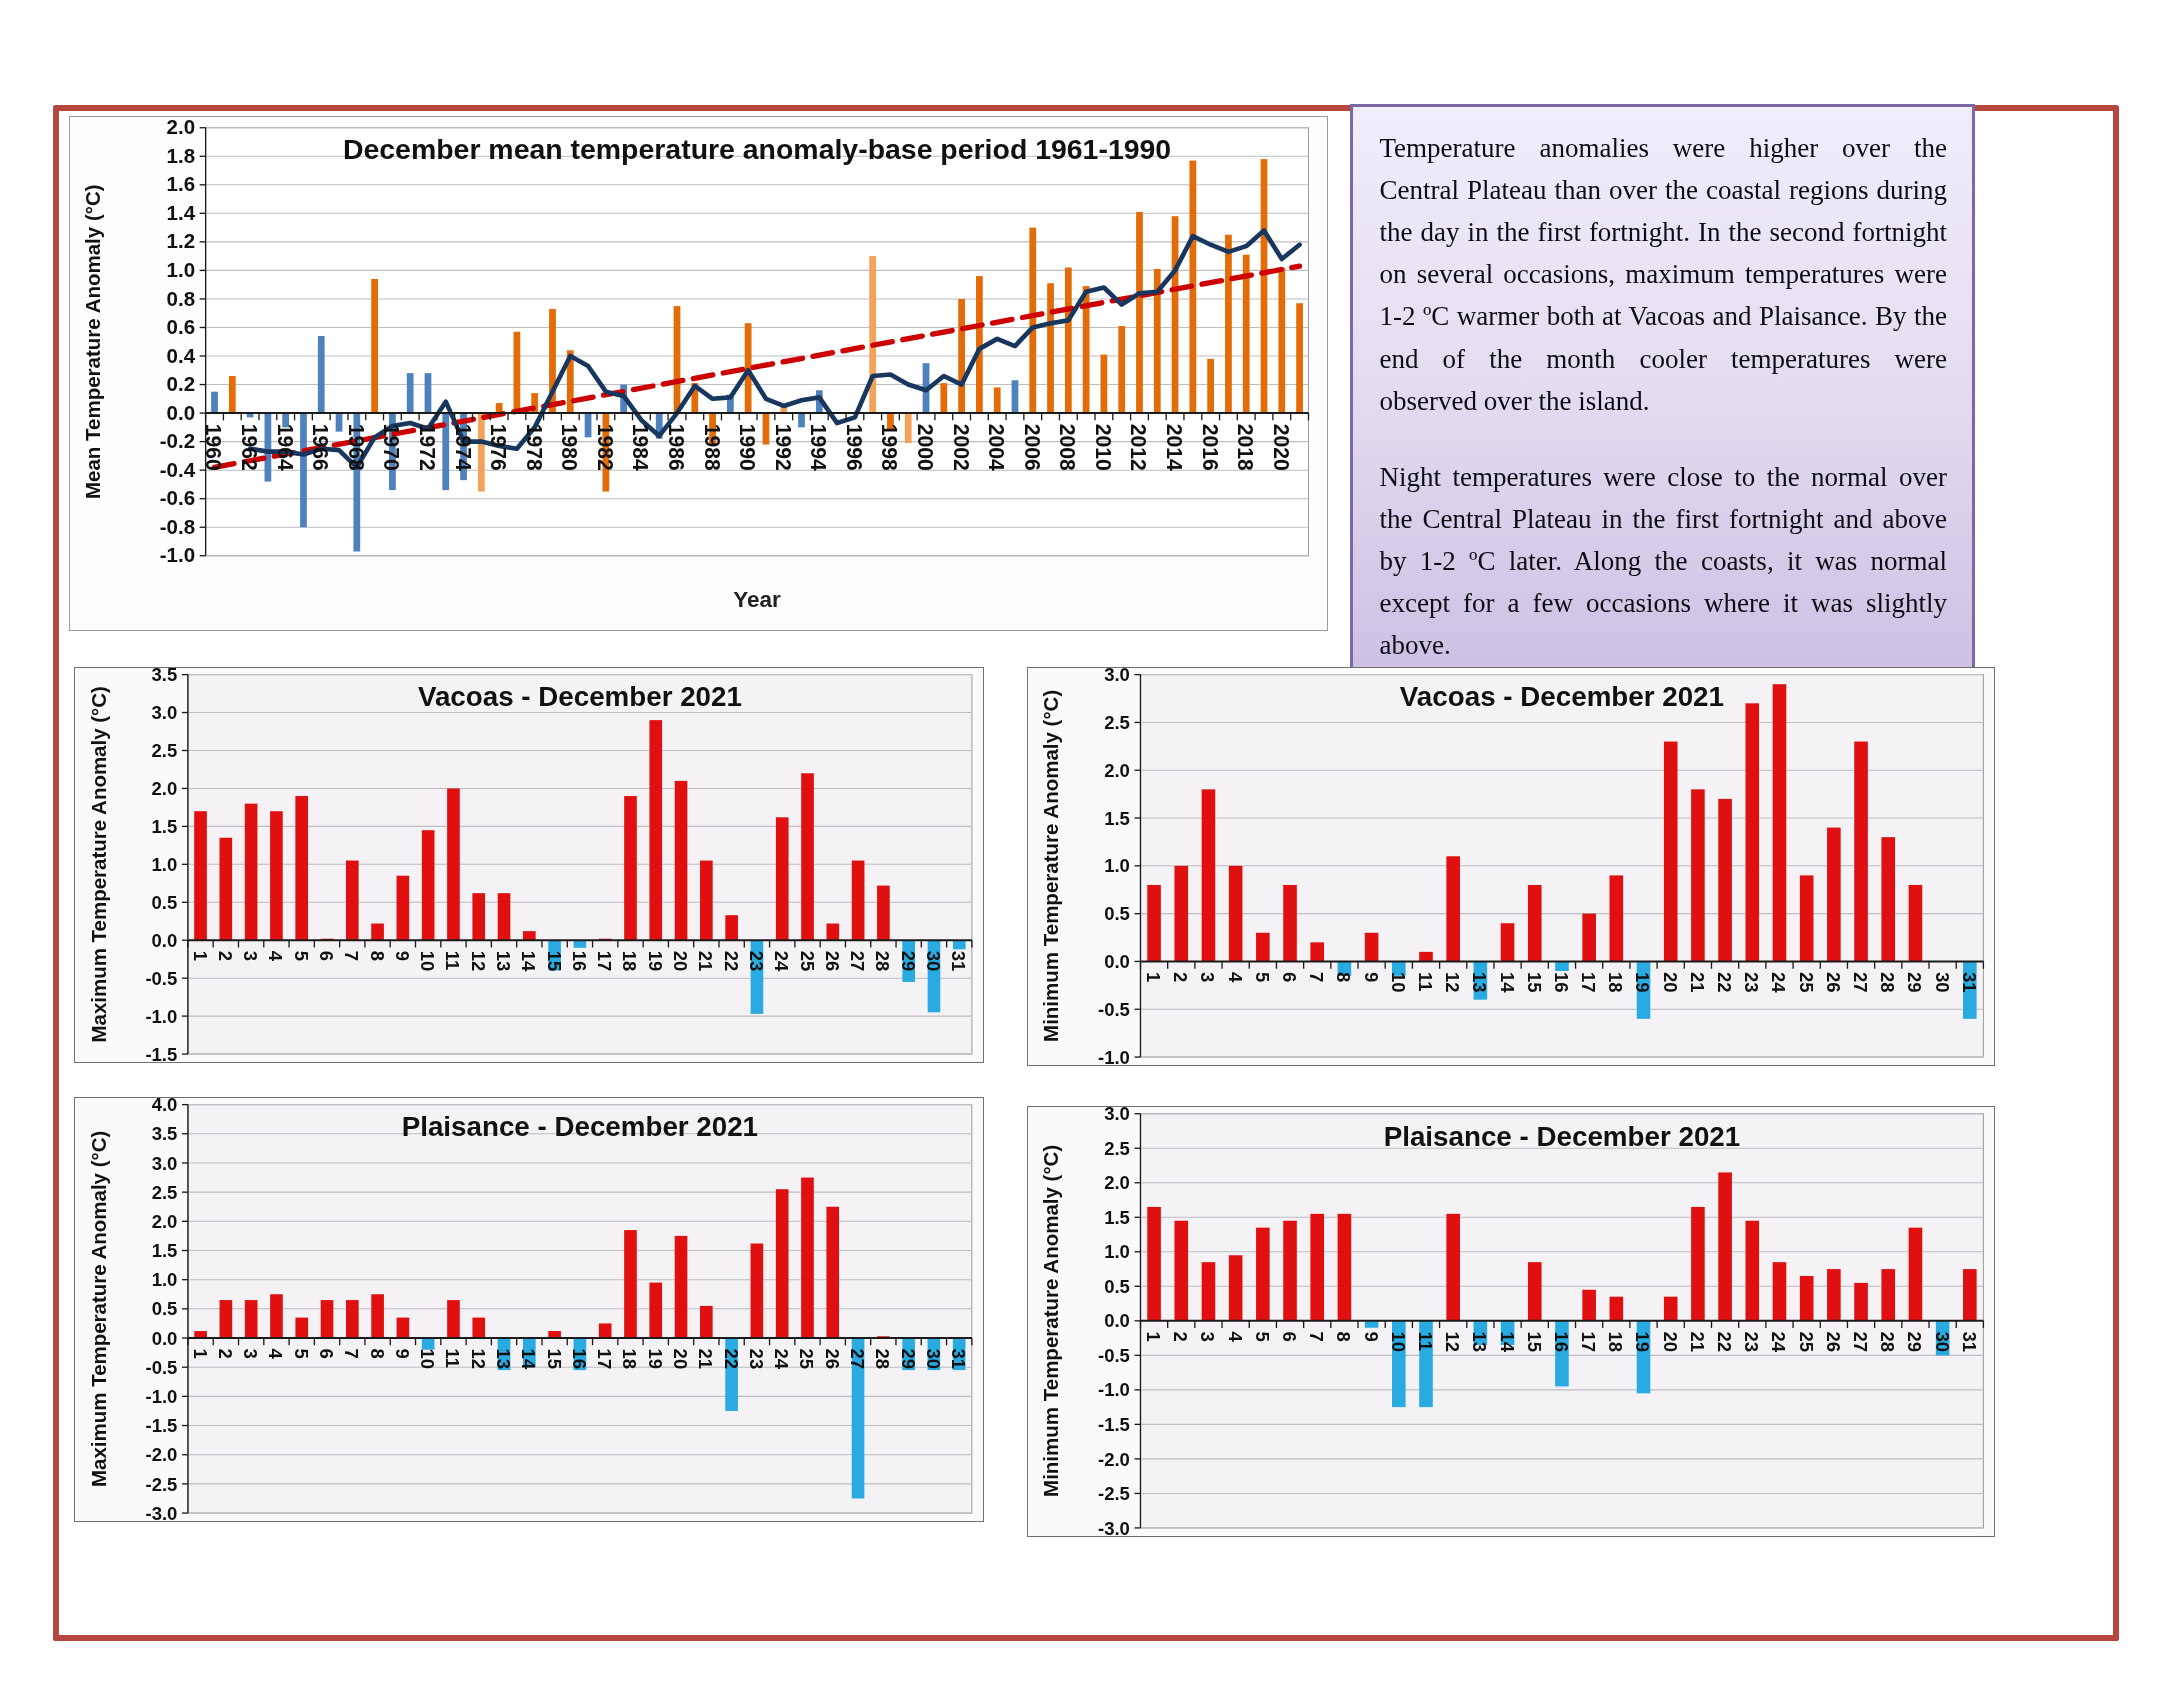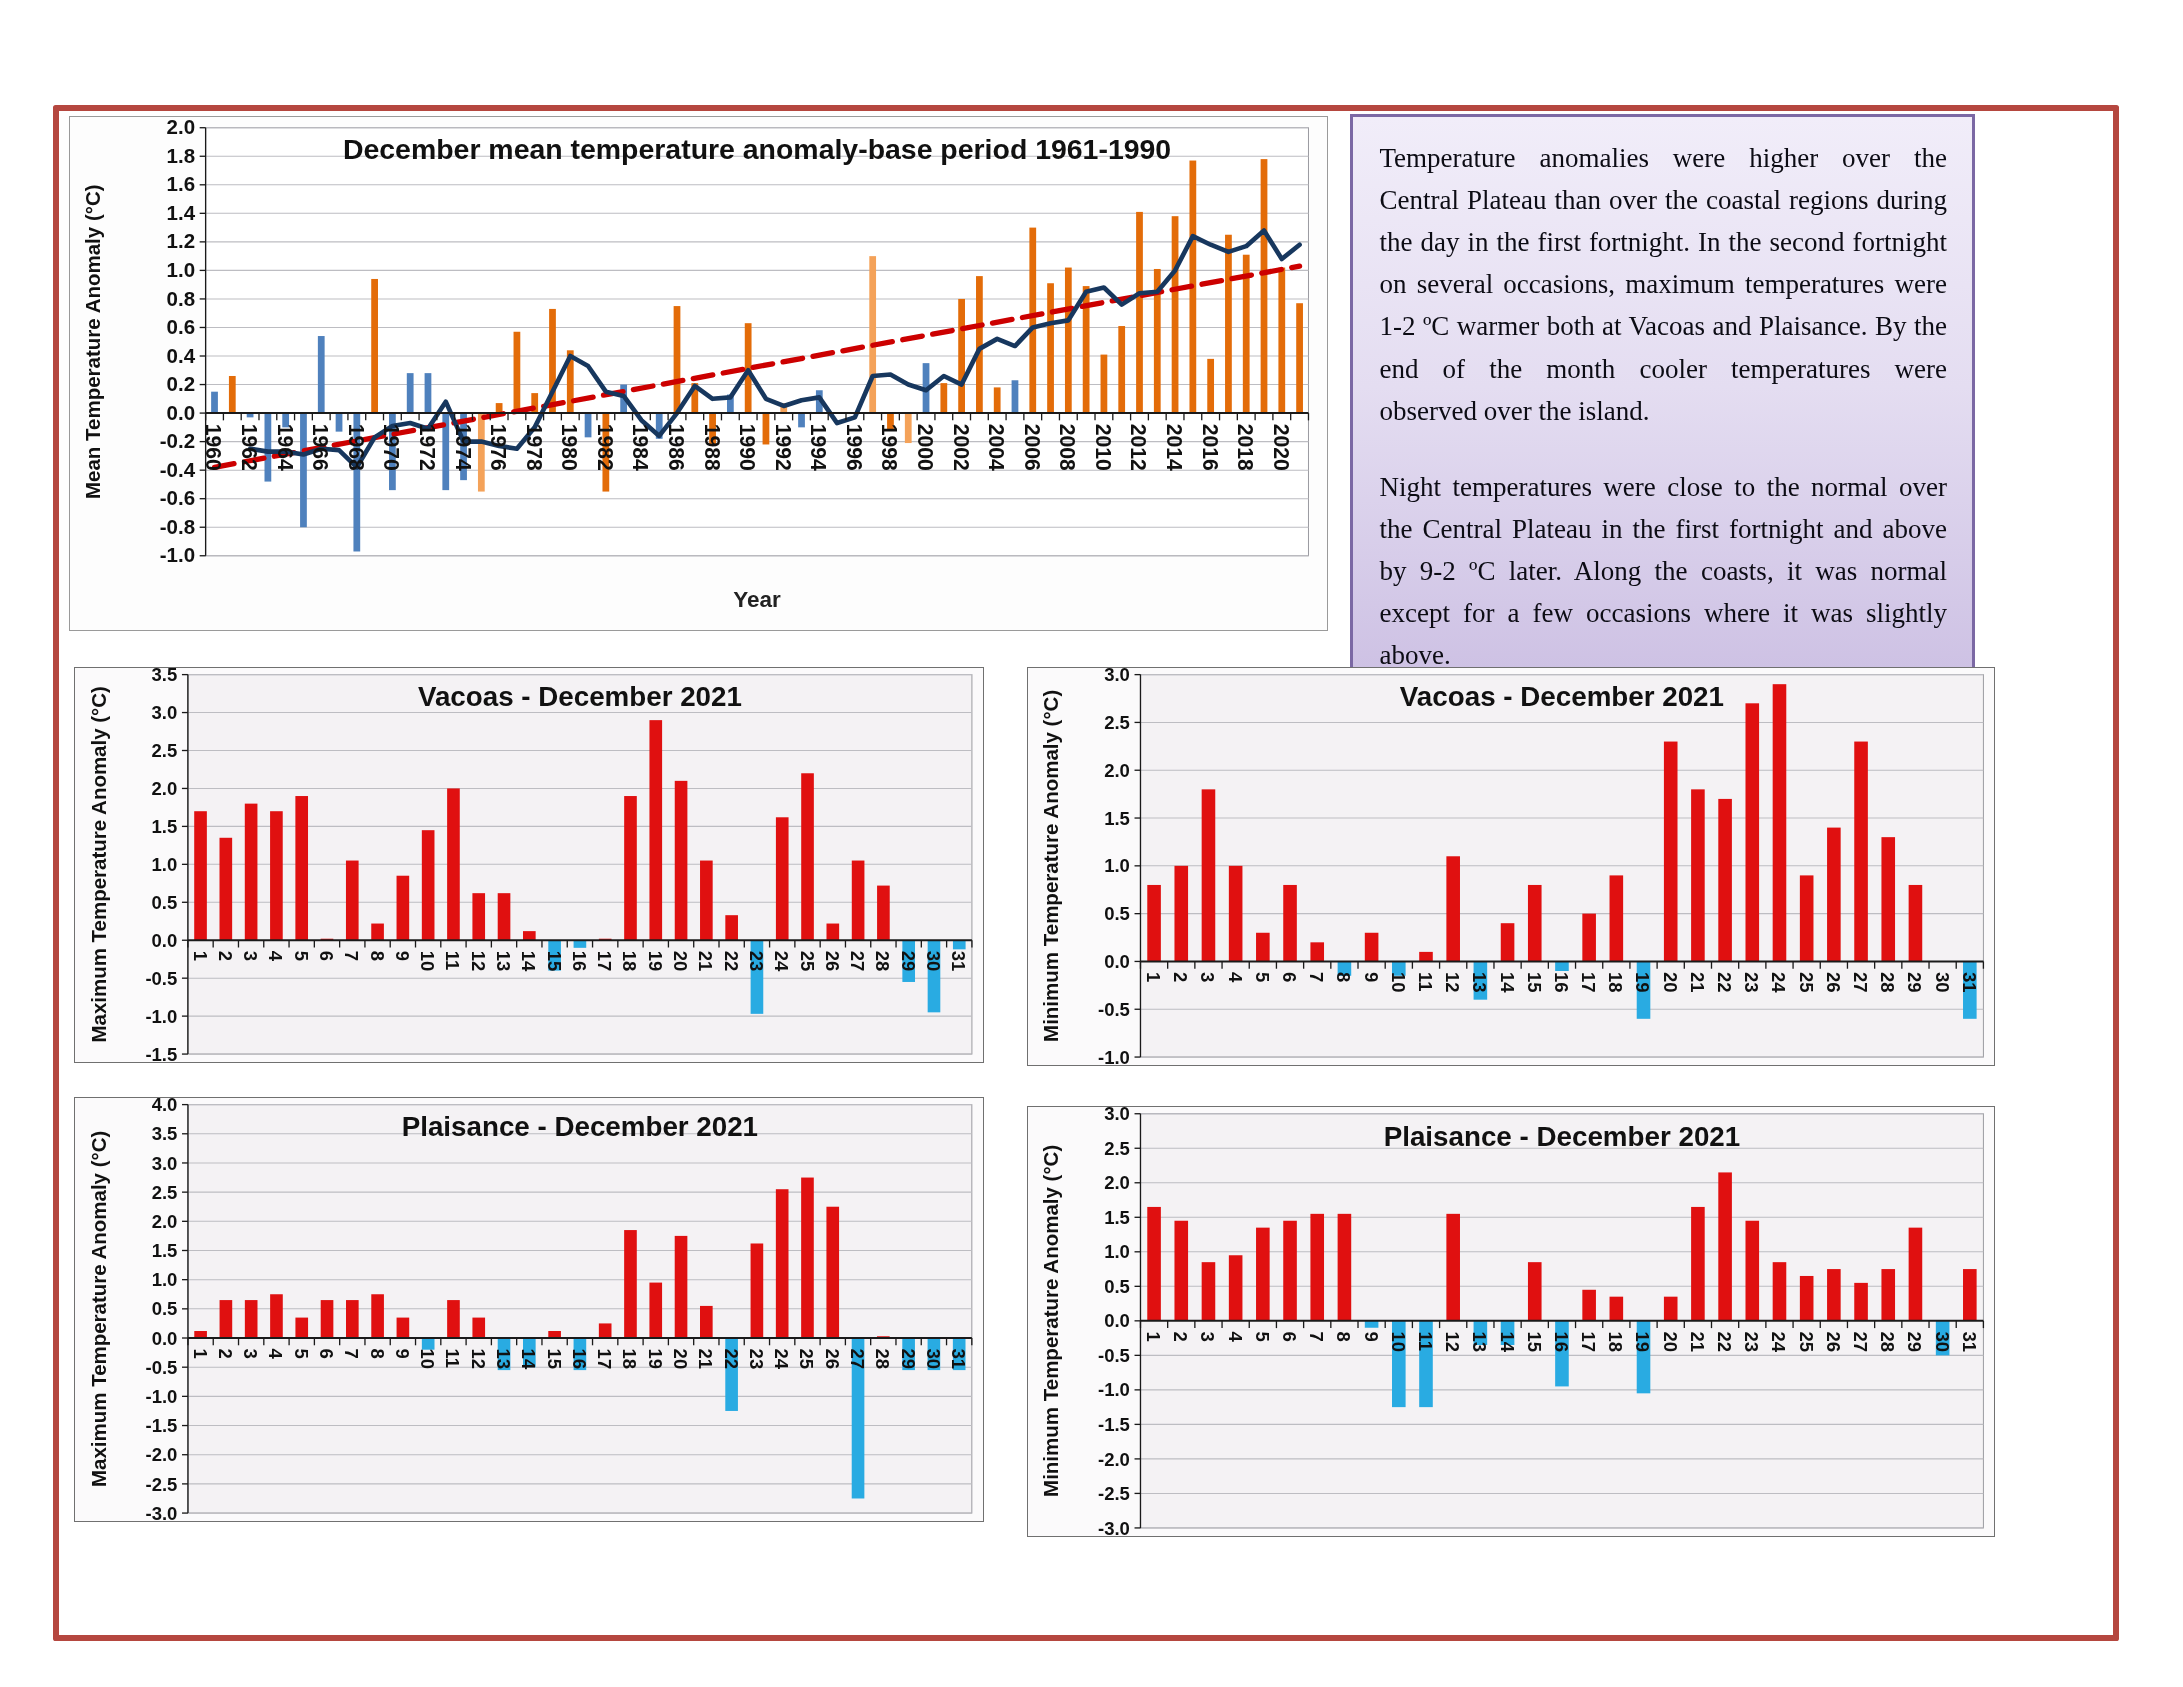--- a/index.html
+++ b/index.html
@@ -12,21 +12,21 @@
     border:6px solid #b5473f;border-radius:2.6px;background:#ffffff;
   }
   .chart{position:absolute;background:#fdfdfd;}
   #c-yearly{left:69px;top:116px;width:1257px;height:513px;border:0.7px solid #9a9a9a;}
   #c-vacoas_max{left:74px;top:667px;width:908px;height:394px;border:1.3px solid #707070;background:#fbfafb;}
   #c-vacoas_min{left:1027px;top:667px;width:966px;height:397px;border:1.3px solid #707070;background:#fbfafb;}
   #c-plaisance_max{left:74px;top:1097px;width:908px;height:423px;border:1.3px solid #707070;background:#fbfafb;}
   #c-plaisance_min{left:1027px;top:1106px;width:966px;height:429px;border:1.3px solid #707070;background:#fbfafb;}
 
   .textbox{
-    position:absolute;left:1350px;top:114px;width:625px;height:606px;
+    position:absolute;left:1350px;top:104px;width:625px;height:606px;
     box-sizing:border-box;border:3.3px solid #7b68a4;
     background:linear-gradient(to bottom,#f1edf9 0%,#e4ddf1 45%,#cabde2 100%);
     padding:20px 25px 20px 26.5px;
   }
   .textbox p{
     margin:0 0 34px 0;
     font-family:"Liberation Serif", serif;
     font-size:27px;line-height:1.56;color:#0c0c14;text-align:justify;
   }
   .textbox p:last-child{margin-bottom:0;}
@@ -253,21 +253,21 @@
       <text class="t-xtick" x="1711.9609677419353" y="463.3333333333333" text-anchor="start" transform="rotate(90 1711.9609677419353 463.3333333333333)">2016</text>
       <text class="t-xtick" x="1765.7351612903224" y="463.3333333333333" text-anchor="start" transform="rotate(90 1765.7351612903224 463.3333333333333)">2018</text>
       <text class="t-xtick" x="1819.5093548387097" y="463.3333333333333" text-anchor="start" transform="rotate(90 1819.5093548387097 463.3333333333333)">2020</text>
       <text class="t-title" x="1038.5" y="64" text-anchor="middle">December mean temperature anomaly-base period 1961-1990</text>
       <text class="t-ylab" x="46" y="339.5" text-anchor="middle" transform="rotate(-90 46 339.5)">Mean Temperature Anomaly (°C)</text>
       <text class="t-xlab" x="1038.5" y="741" text-anchor="middle">Year</text>
     </svg></div>
 
 <div class="textbox">
   <p>Temperature anomalies were higher over the Central Plateau than over the coastal regions during the day in the first fortnight. In the second fortnight on several occasions, maximum temperatures were 1-2 ºC warmer both at Vacoas and Plaisance. By the end of the month cooler temperatures were observed over the island.</p>
-  <p>Night temperatures were close to the normal over the Central Plateau in the first fortnight and above by 9-2 ºC later. Along the coasts, it was normal except for a few occasions where it was slightly above.</p>
+  <p>Night temperatures were close to the normal over the Central Plateau in the first fortnight and above by 1-2 ºC later. Along the coasts, it was normal except for a few occasions where it was slightly above.</p>
 </div>
 
 <div class="chart" id="c-vacoas_max"><svg width="908" height="394" xmlns="http://www.w3.org/2000/svg" viewBox="0 0 1372 596">
       <rect x="170" y="10" width="1186" height="574" fill="#f4f2f4" stroke="#9a9aa0" stroke-width="1.5"></rect>
       <line x1="170" y1="584" x2="1356" y2="584" stroke="#bdbdc2" stroke-width="1.6"></line>
       <line x1="161" y1="584" x2="170" y2="584" stroke="#1a1a1a" stroke-width="2"></line>
       <text class="t-ytick-sm" x="154" y="594" text-anchor="end">-1.5</text>
       <line x1="170" y1="526.6" x2="1356" y2="526.6" stroke="#bdbdc2" stroke-width="1.6"></line>
       <line x1="161" y1="526.6" x2="170" y2="526.6" stroke="#1a1a1a" stroke-width="2"></line>
       <text class="t-ytick-sm" x="154" y="536.6" text-anchor="end">-1.0</text>

